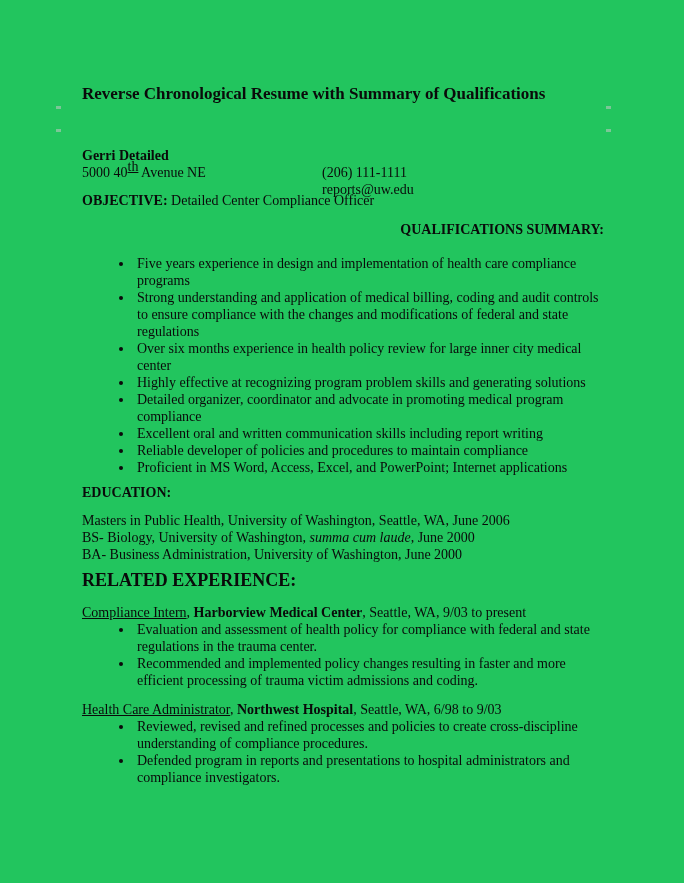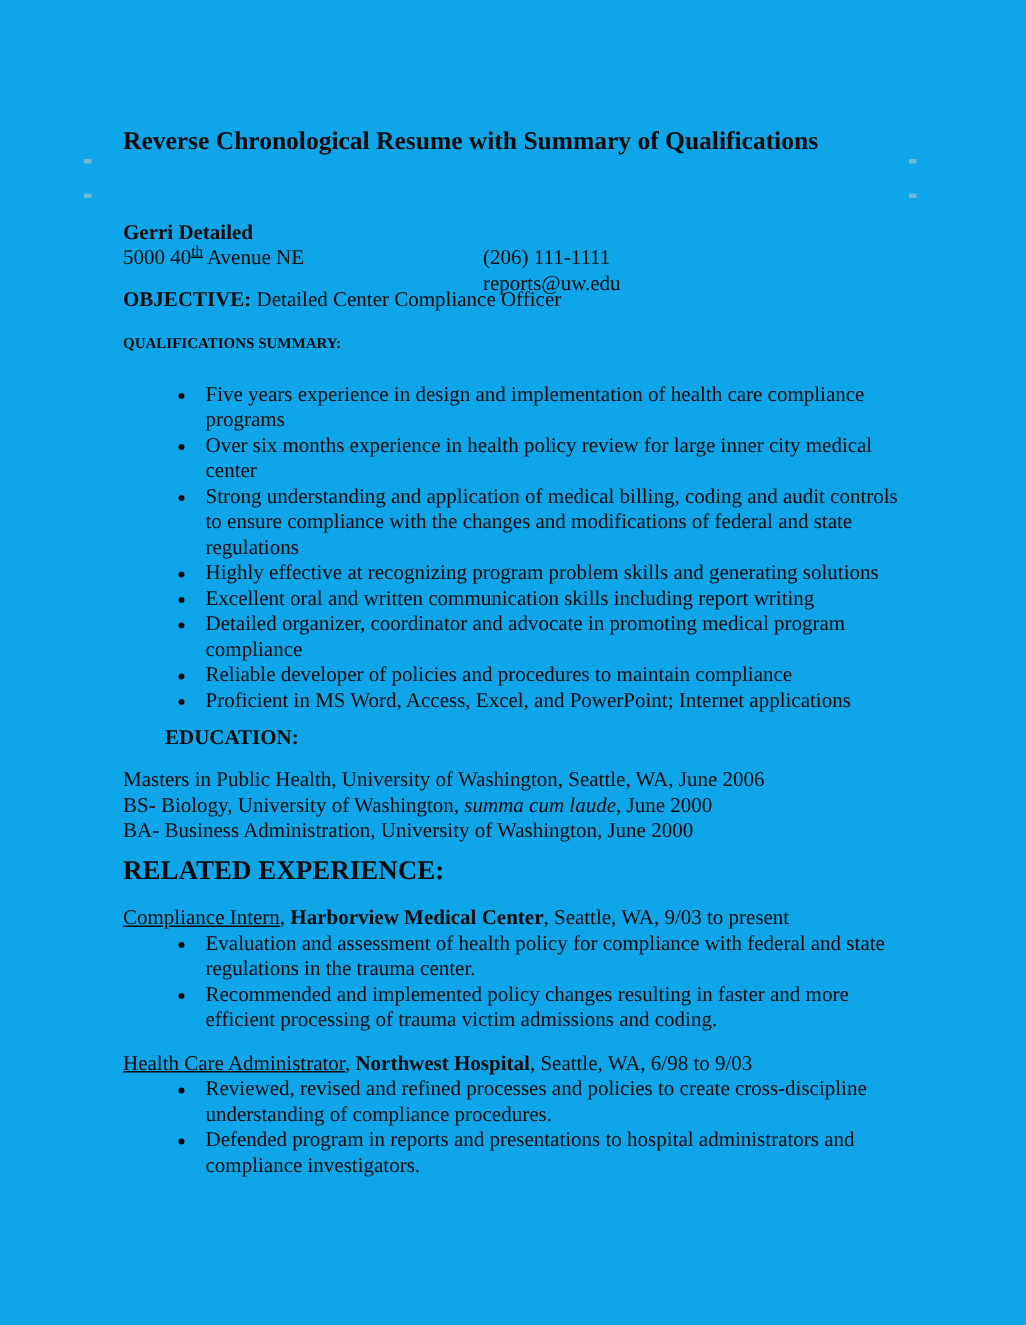--- a/index.html
+++ b/index.html
@@ -4,21 +4,21 @@
 <style>
   html, body {
     margin: 0;
     padding: 0;
     background: #ffffff;
   }
   .page {
     position: relative;
     width: 684px;
     height: 883px;
-    background: #0ea5e9;
+    background: #22c55e;
     color: #0a0a0a;
     font-family: "Liberation Serif", "DejaVu Serif", serif;
     font-size: 14px;
     line-height: 17px;
     overflow: hidden;
   }
   .content {
     position: absolute;
     left: 82px;
     top: 84px;
@@ -30,21 +30,21 @@
     font-weight: bold;
     margin: 0 0 43px 0;
   }
   .contact {
     position: relative;
     margin: 0 0 11px 0;
   }
   .contact-name { font-weight: bold; }
   .contact-line { white-space: nowrap; }
   sup {
-    font-size: 10px;
+    font-size: 14px;
     line-height: 0;
     vertical-align: super;
     text-decoration: underline;
   }
   .contact-right {
     position: absolute;
     left: 240px;
     top: 17px;
   }
   .objective-line { margin: 0 0 12px 0; }
@@ -67,21 +67,21 @@
   ul.bullets li::before {
     content: "";
     position: absolute;
     left: 37px;
     top: 7px;
     width: 4px;
     height: 4px;
     border-radius: 50%;
     background: #0a0a0a;
   }
-  .edu-heading { margin-top: 8px; margin-bottom: 11px; margin-left: 28px; }
+  .edu-heading { margin-top: 8px; margin-bottom: 11px; }
   .edu-lines { margin: 0; }
   .italic { font-style: italic; margin-top: 28px; }
   .exp-heading { margin-top: 9px; margin-bottom: 15px; }
   .job { margin-bottom: 12px; }
   .job-title-line { margin: 0; }
   .job-title { text-decoration: underline; }
   .job-employer { font-weight: bold; }
   
   .artifact {
     position: absolute;
@@ -112,28 +112,28 @@
       <div class="contact-line contact-name">Gerri Detailed</div>
       <div class="contact-line"><span>5000 40</span><sup>th</sup><span> Avenue NE</span></div>
       <div class="contact-right">
         <div class="contact-line">(206) 111-1111</div>
         <div class="contact-line">reports@uw.edu</div>
       </div>
     </div>
 
     <p class="objective-line"><span class="bold">OBJECTIVE:</span> <span>Detailed Center Compliance Officer</span></p>
 
-    <h2 class="section-heading qual-heading" style="font-size:10px;">QUALIFICATIONS SUMMARY:</h2>
+    <h2 class="section-heading qual-heading" style="font-size:14px;text-align:right;">QUALIFICATIONS SUMMARY:</h2>
     <ul class="bullets">
       <li>Five years experience in design and implementation of health care compliance programs</li>
+      <li>Strong understanding and application of medical billing, coding and audit controls to ensure compliance with the changes and modifications of federal and state regulations</li>
       <li>Over six months experience in health policy review for large inner city medical center</li>
-      <li>Strong understanding and application of medical billing, coding and audit controls to ensure compliance with the changes and modifications of federal and state regulations</li>
       <li>Highly effective at recognizing program problem skills and generating solutions</li>
+      <li>Detailed organizer, coordinator and advocate in promoting medical program compliance</li>
       <li>Excellent oral and written communication skills including report writing</li>
-      <li>Detailed organizer, coordinator and advocate in promoting medical program compliance</li>
       <li>Reliable developer of policies and procedures to maintain compliance</li>
       <li>Proficient in MS Word, Access, Excel, and PowerPoint; Internet applications</li>
     </ul>
 
     <h2 class="section-heading edu-heading" style="font-size:14px;">EDUCATION:</h2>
     <div class="edu-lines">
       <div><span>Masters in Public Health, University of Washington, Seattle, WA, June 2006</span><span class="italic"></span><span></span></div>
       <div><span>BS- Biology, University of Washington, </span><span class="italic">summa cum laude</span><span>, June 2000</span></div>
       <div><span>BA- Business Administration, University of Washington, June 2000</span><span class="italic"></span><span></span></div>
     </div>

